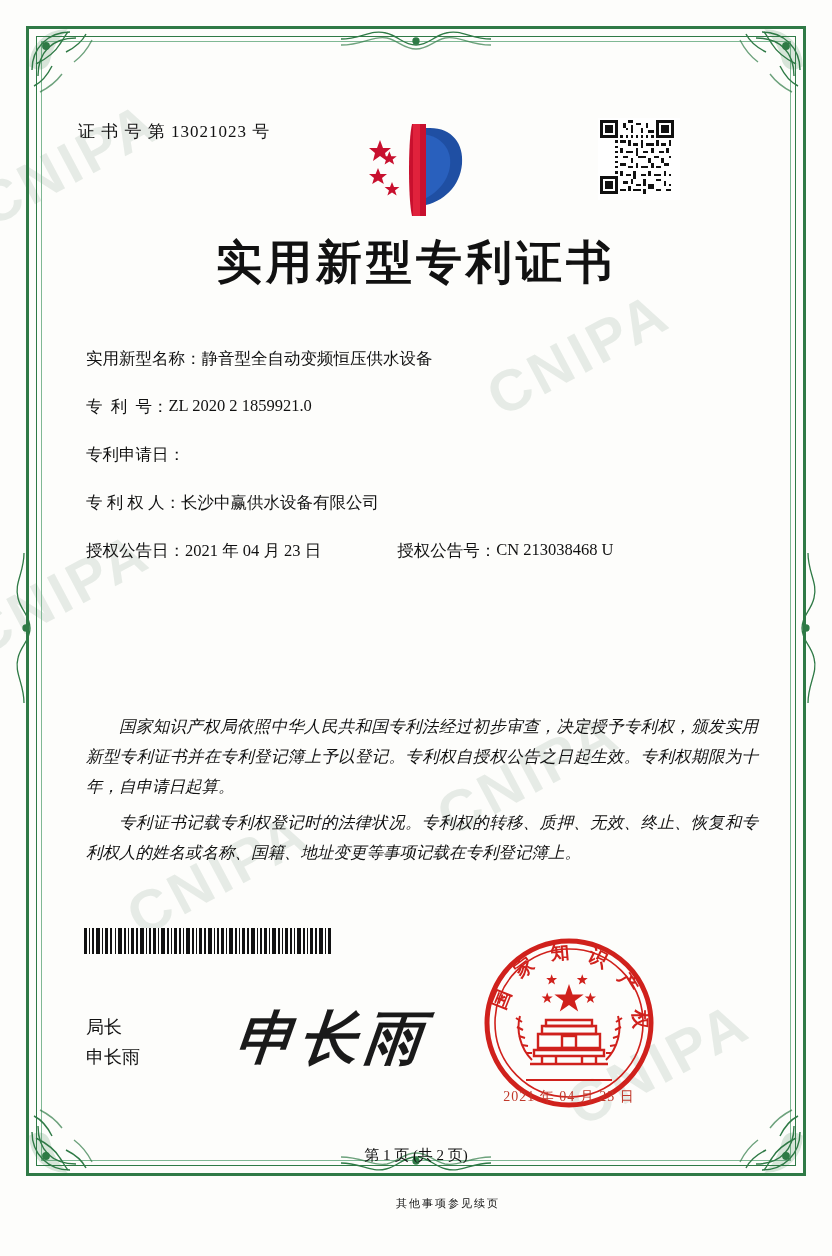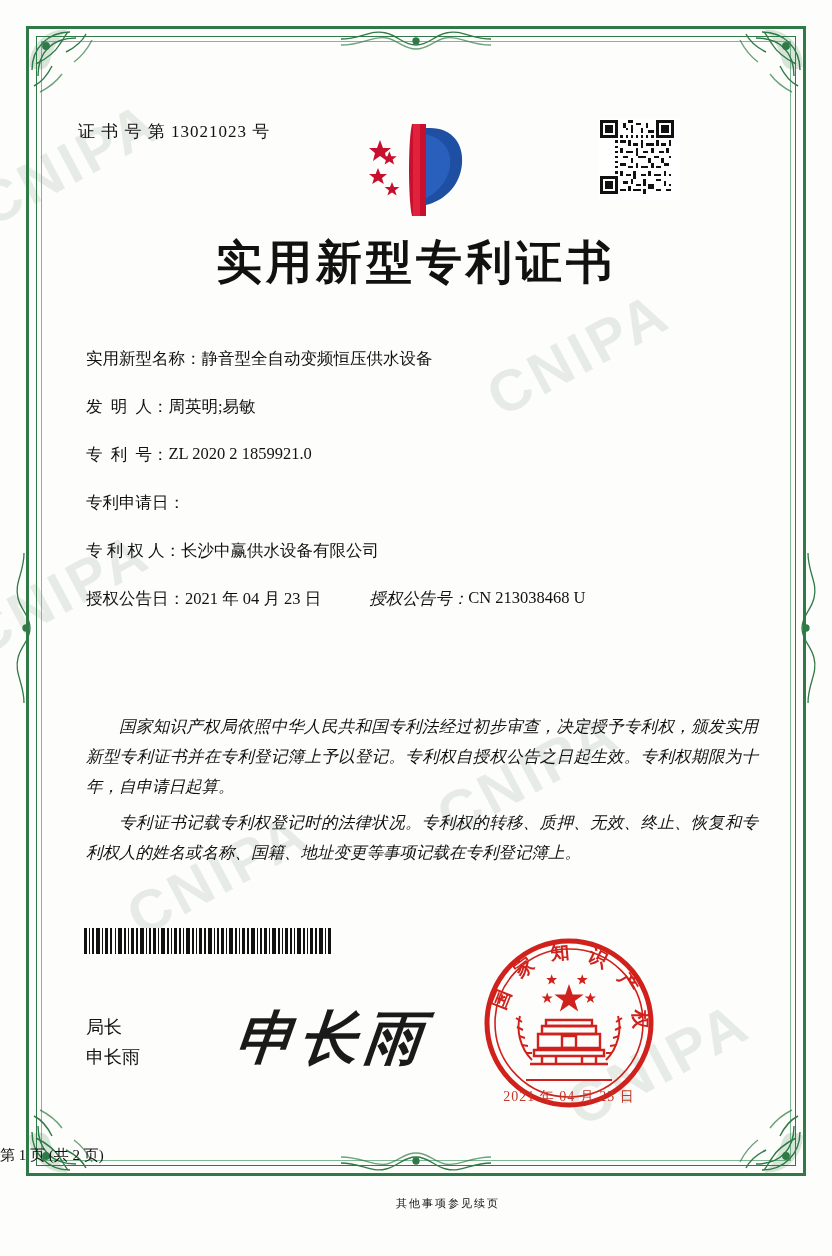--- a/index.html
+++ b/index.html
@@ -163,22 +163,21 @@
     margin-bottom: 26px;
   }
   .field-label {
     white-space: pre;
     flex: 0 0 auto;
   }
   .field-value {
     flex: 1 1 auto;
   }
   .field-row.dual .field-label.second {
-    margin-left: 48px;
-    font-style: italic;
+    margin-left: 76px;
   }
   .field-row.dual .field-value.second {
     flex: 0 0 auto;
   }
   .field-row.dual .field-value.first {
     flex: 0 0 auto;
   }
 
   .paragraphs {
     position: absolute;
@@ -244,20 +243,21 @@
     font-size: 14px;
     color: #c0392b;
     letter-spacing: 1px;
   }
 
   .page-num {
     position: absolute;
     left: 0;
     top: 1146px;
     width: 832px;
+    text-align: center;
     font-size: 15px;
     color: #111;
   }
 
   .footer-note {
     position: absolute;
     left: 0;
     top: 1196px;
     width: 832px;
     text-align: center;
@@ -495,24 +495,20 @@
 
     <div class="title">实用新型专利证书</div>
 
     <div class="fields">
 
       <div class="field-row">
         <span class="field-label">实用新型名称：</span>
         <span class="field-value">静音型全自动变频恒压供水设备</span>
       </div>
 
-      <div class="field-row">
-        <span class="field-label">发  明  人：</span>
-        <span class="field-value">周英明;易敏</span>
-      </div>
 
       <div class="field-row">
         <span class="field-label">专  利  号：</span>
         <span class="field-value">ZL 2020 2 1859921.0</span>
       </div>
 
       <div class="field-row">
         <span class="field-label">专利申请日：</span>
       </div>
 

